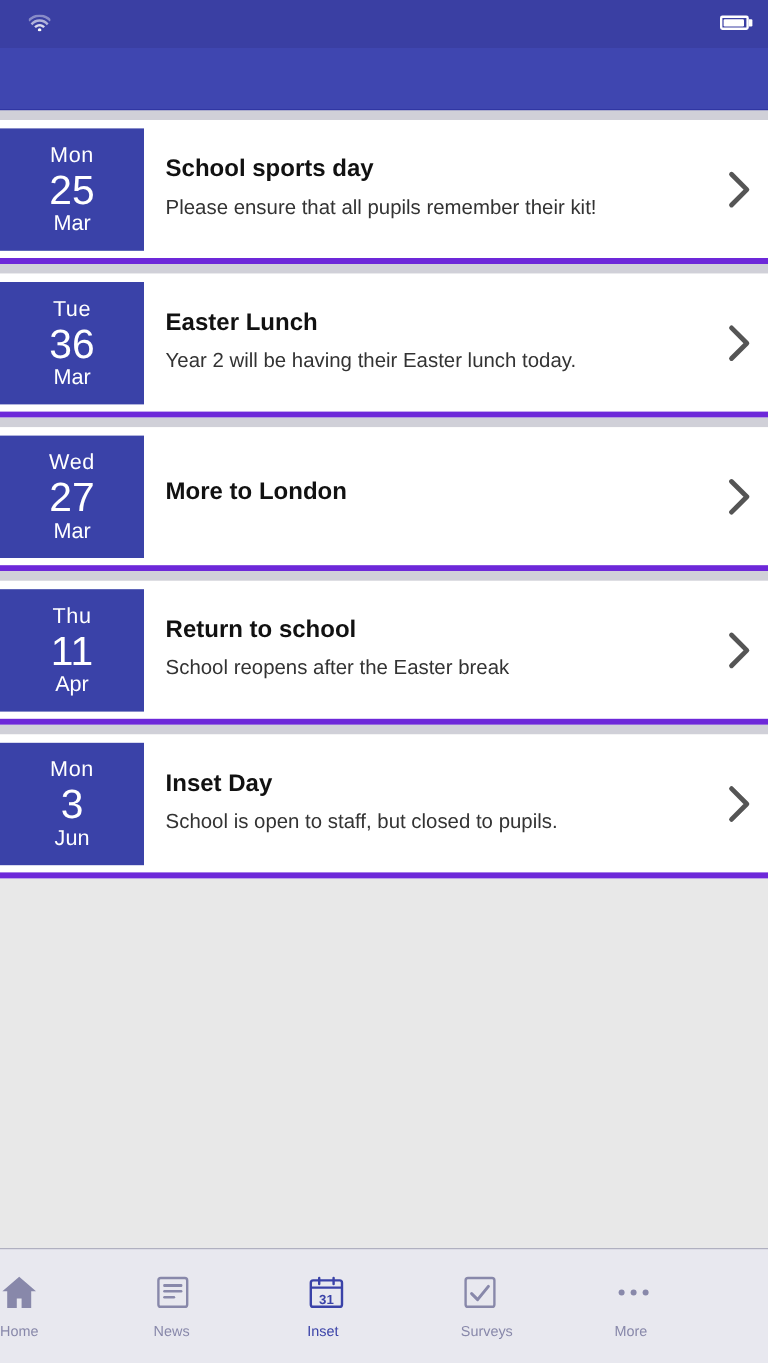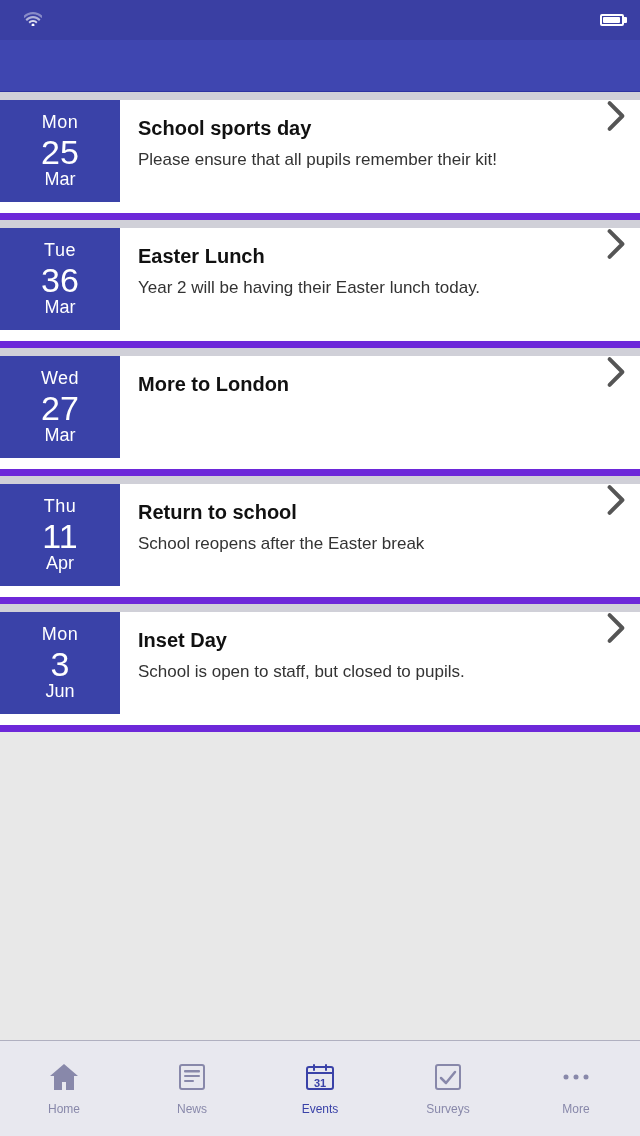--- a/index.html
+++ b/index.html
@@ -78,23 +78,23 @@
       background: #d0d0d8;
     }
 
     
     .event-list {
       background: #f0f0f0;
     }
 
     .event-item {
       display: flex;
-      align-items: flex-start;
+      align-items: center;
       background: white;
-      border-bottom: 7px solid #6d28d9;
+      border-bottom: 5px solid #6d28d9;
       min-height: 120px;
     }
 
     .event-date-col {
       width: 120px;
       min-width: 120px;
       background: #3a42a8;
       display: flex;
       flex-direction: column;
       align-items: center;
@@ -167,21 +167,21 @@
       background: #e8e8ef;
       border-top: 1px solid #b0b0c0;
       display: flex;
       align-items: stretch;
     }
 
     .tab-item {
       flex: 1;
       display: flex;
       flex-direction: column;
-      align-items: center;
+      align-items: flex-start;
       justify-content: center;
       gap: 4px;
       cursor: pointer;
     }
 
     .tab-icon {
       font-size: 28px;
       line-height: 1;
     }
 
@@ -344,21 +344,21 @@
     <span class="tab-label">News</span>
   </div>
     <div class="tab-item active">
     <span class="tab-icon"><svg class="tab-svg" viewBox="0 0 32 32" fill="currentColor">
           <rect x="3" y="6" width="26" height="22" rx="2" stroke="currentColor" stroke-width="2" fill="none"></rect>
           <path d="M3 12h26" stroke="currentColor" stroke-width="2"></path>
           <text x="16" y="26" text-anchor="middle" font-size="11" font-weight="bold" fill="currentColor">31</text>
           <line x1="10" y1="4" x2="10" y2="9" stroke="currentColor" stroke-width="2" stroke-linecap="round"></line>
           <line x1="22" y1="4" x2="22" y2="9" stroke="currentColor" stroke-width="2" stroke-linecap="round"></line>
         </svg></span>
-    <span class="tab-label">Events</span>
+    <span class="tab-label">Inset</span>
   </div>
     <div class="tab-item">
     <span class="tab-icon"><svg class="tab-svg" viewBox="0 0 32 32" fill="currentColor">
           <rect x="4" y="4" width="24" height="24" rx="2" stroke="currentColor" stroke-width="2" fill="none"></rect>
           <polyline points="9,17 14,22 23,11" stroke="currentColor" stroke-width="2.5" fill="none" stroke-linecap="round" stroke-linejoin="round"></polyline>
         </svg></span>
     <span class="tab-label">Surveys</span>
   </div>
     <div class="tab-item">
     <span class="tab-icon"><svg class="tab-svg" viewBox="0 0 32 32" fill="currentColor">

